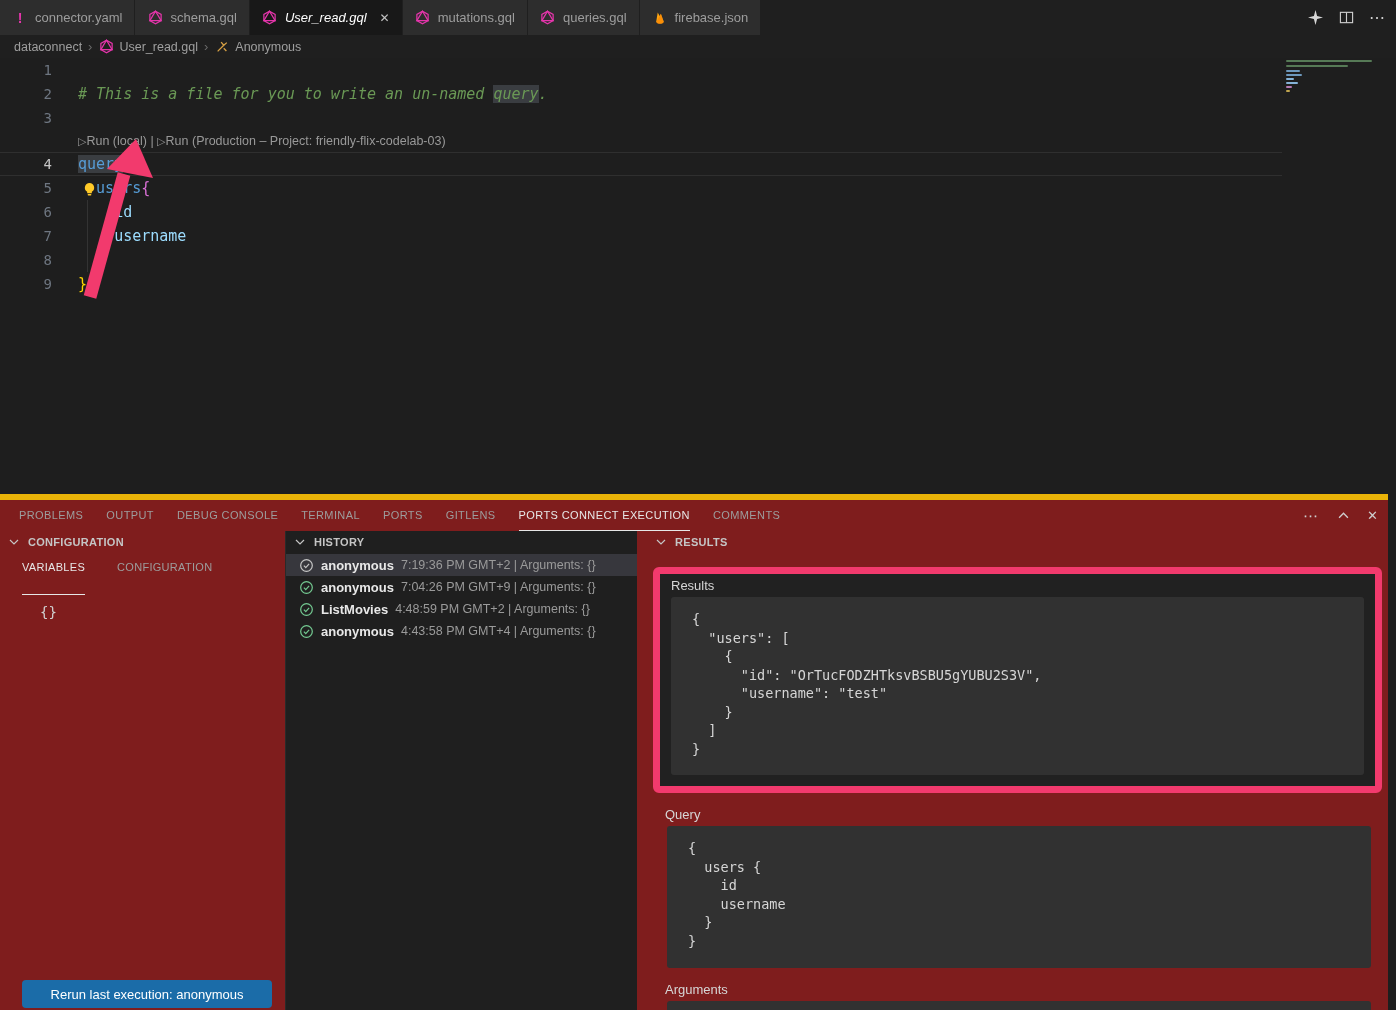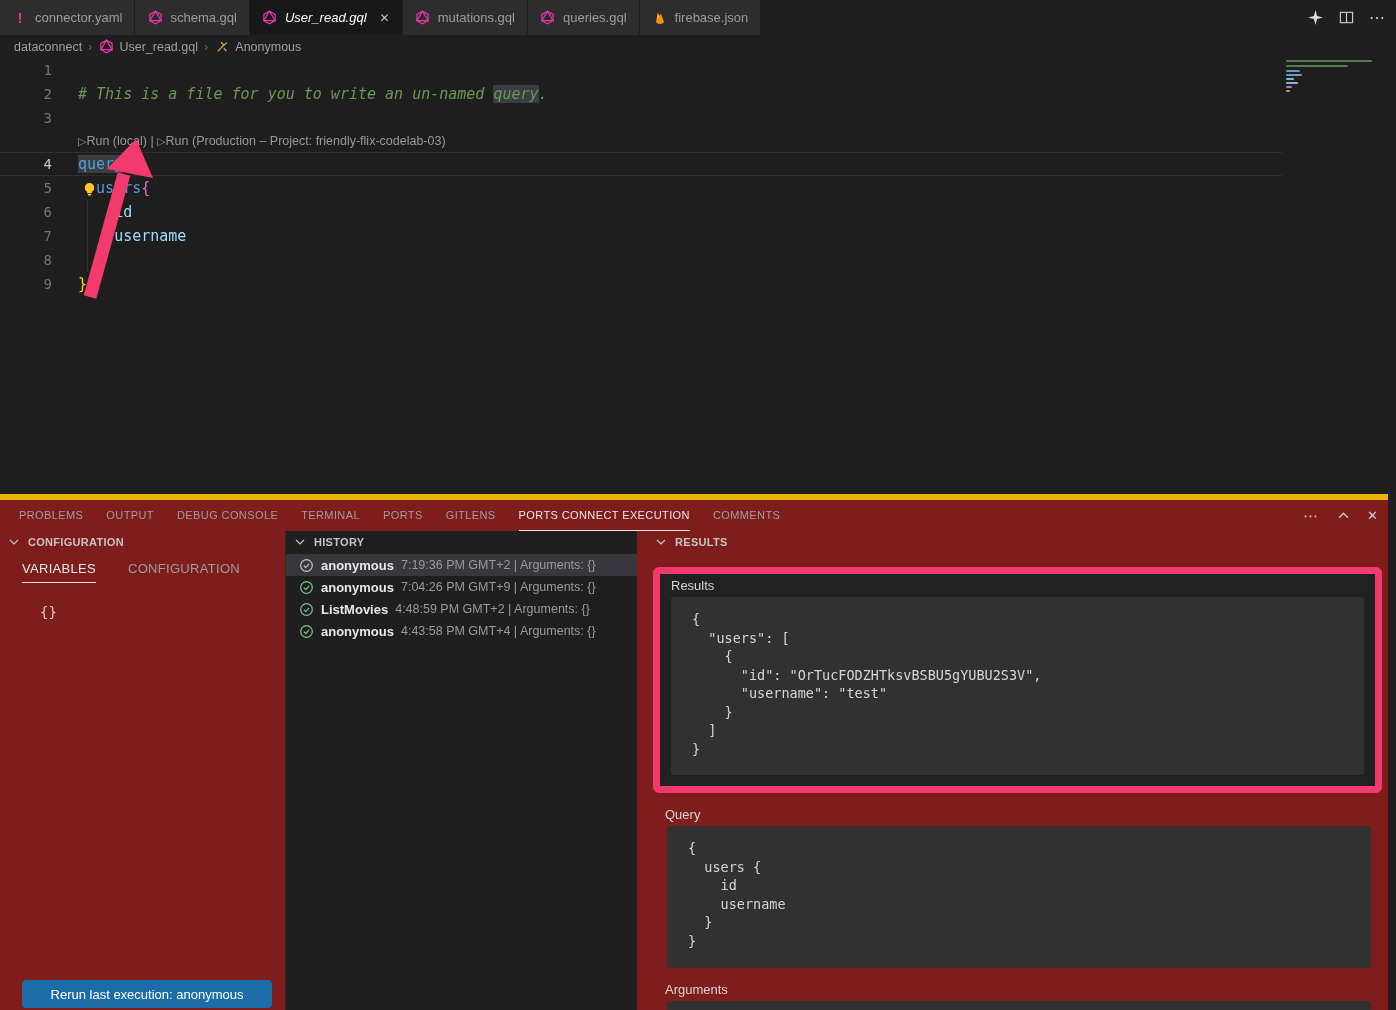--- a/index.html
+++ b/index.html
@@ -58,21 +58,21 @@
   .panel-actions .dots { font-size:15px; letter-spacing:1px; }
   .panel-actions .x { font-size:13px; }
   .panel-body { position:absolute; left:0; top:31px; width:1396px; height:485px; }
   .col { position:absolute; top:0; height:485px; }
   .col-config { left:0; width:295px; }
   .col-history { left:285px; width:352px; background:#1f1f1f; border-left:1px solid #2a2a2a; }
   .col-results { left:647px; width:749px; }
   .sec-header { height:22px; display:flex; align-items:center; gap:6px; padding-left:6px; font-size:11px; font-weight:bold; color:#c5c5c5; letter-spacing:.3px; }
   
   .config-tabs { position:absolute; left:22px; top:30px; display:flex; gap:32px; }
-  .ctab { font-size:13px; letter-spacing:.3px; color:#9d9d9d; padding-bottom:6px; border-bottom:1px solid transparent; cursor:pointer; }
+  .ctab { font-size:11px; letter-spacing:.3px; color:#9d9d9d; padding-bottom:21px; border-bottom:1px solid transparent; cursor:pointer; }
   .ctab.active { color:#e7e7e7; border-bottom-color:#e7e7e7; }
   .config-value { position:absolute; left:40px; top:73px; font-family:"DejaVu Sans Mono", monospace; font-size:14px; color:#d0d0d0; }
   .rerun { position:absolute; left:22px; top:449px; width:250px; height:28px; background:#1b6ca8; border:none; border-radius:4px; color:#ffffff; font-size:13px; font-family:"Liberation Sans", sans-serif; cursor:pointer; }
   
   .history-list { position:absolute; left:0; top:23px; width:100%; }
   .hrow { height:22px; display:flex; align-items:center; padding-left:13px; cursor:pointer; }
   .hrow.selected { background:#37373d; }
   .hicon { width:15px; height:15px; margin-right:7px; color:#73c991; flex:none; }
   .hrow.selected .hicon { color:#c5c5c5; }
   .hname { font-size:13px; font-weight:600; color:#e8e8e8; }

